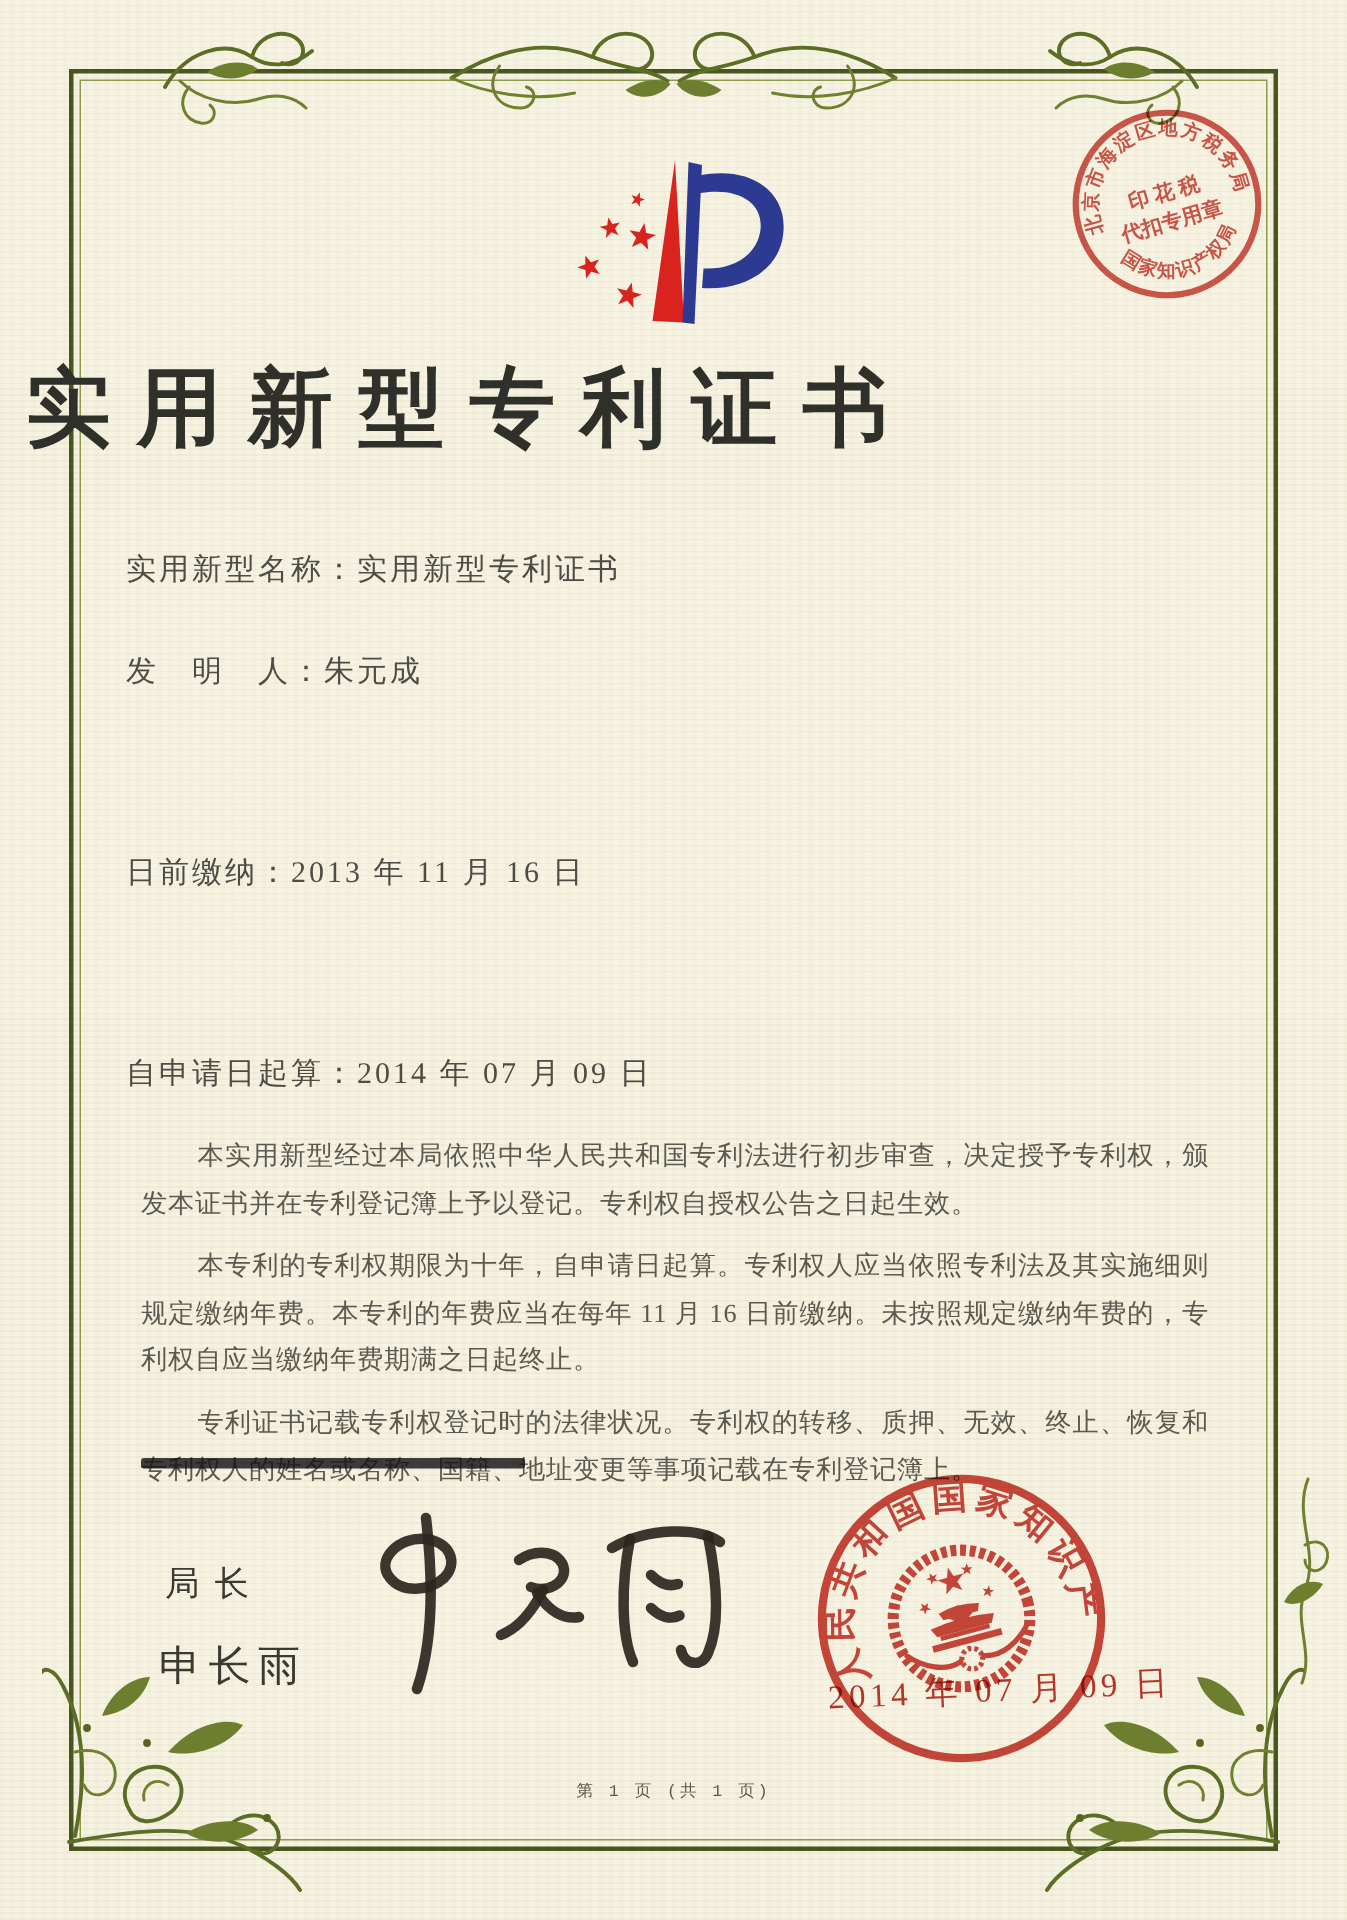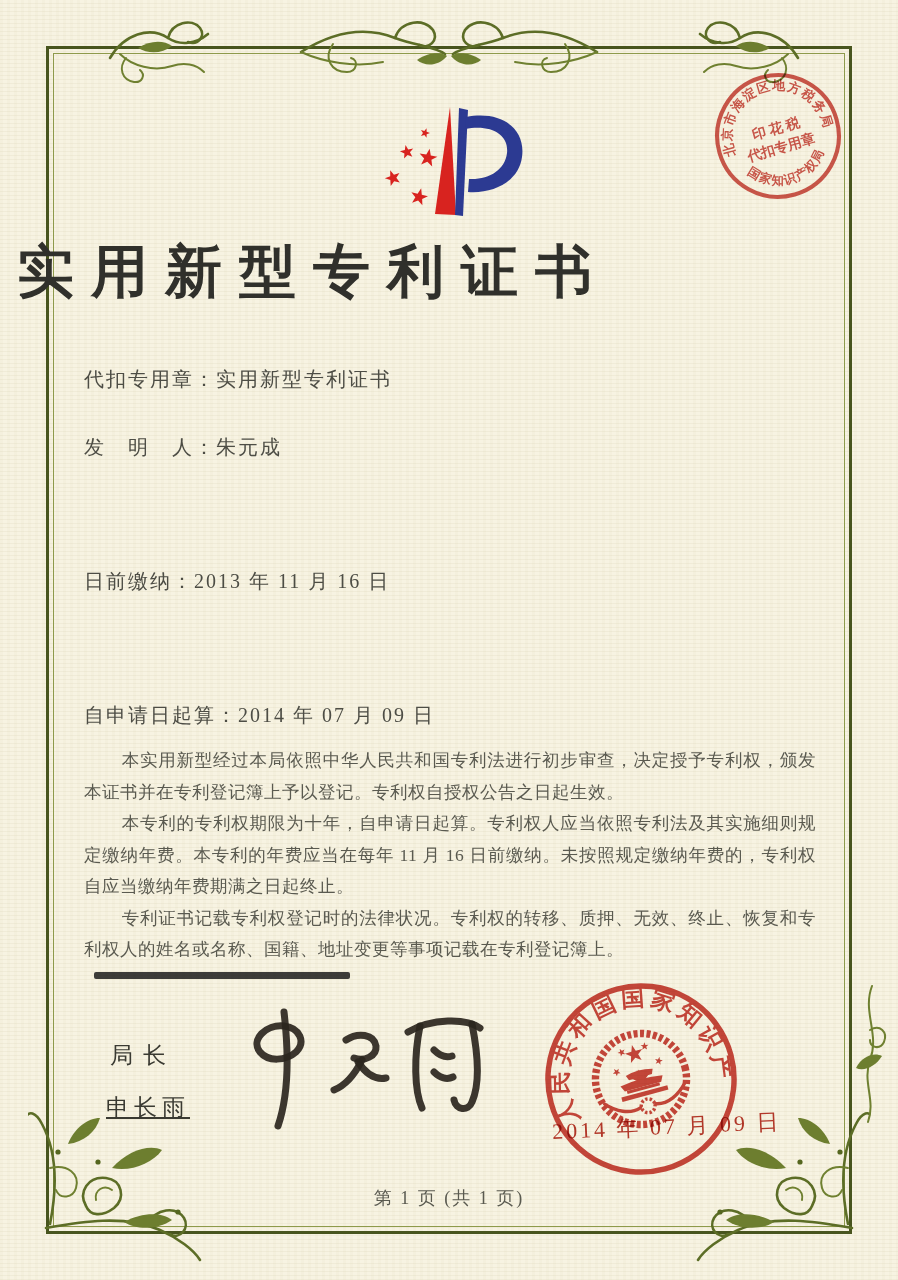--- a/index.html
+++ b/index.html
@@ -18,40 +18,40 @@
   .o-s2{fill:none;stroke:#6f8030;stroke-width:2;stroke-linecap:round;}
   .o-f{fill:#6d7e2f;stroke:none;}
   .o-b{fill:#55661f;}
   .cert-no{position:absolute;left:84px;top:112px;font-size:20px;letter-spacing:5px;color:#52524a;z-index:3;}
   .logo{position:absolute;left:362px;top:94px;width:178px;height:140px;z-index:3;}
   .title{position:absolute;left:0;right:0;top:234px;font-size:57px;font-weight:700;
          letter-spacing:17px;text-indent:17px;color:#30302b;z-index:3;}
   .field{position:absolute;left:84px;font-size:20px;color:#4d4d45;letter-spacing:2px;white-space:nowrap;z-index:3;}
   .body-text{position:absolute;left:84px;top:745px;width:732px;font-size:17.5px;line-height:31.5px;
              color:#5a5a50;text-align:justify;letter-spacing:.5px;z-index:3;}
-  .body-text p{margin:0;text-indent:2.15em;}
+  .body-text p{margin:10px;text-indent:2.15em;}
   .scan-bar{position:absolute;left:94px;top:972px;width:256px;height:7px;background:#141414;opacity:.82;
             border-radius:2px;z-index:3;}
   .sig-title{position:absolute;left:110px;top:1040px;font-size:23px;letter-spacing:10px;color:#3a3a32;z-index:3;}
-  .sig-name{position:absolute;left:106px;top:1092px;font-size:23px;letter-spacing:5px;color:#3a3a32;z-index:3;text-decoration:underline;}
+  .sig-name{position:absolute;left:106px;top:1092px;font-size:28px;letter-spacing:5px;color:#3a3a32;z-index:3;}
   .sig-script{position:absolute;left:226px;top:1006px;width:264px;height:126px;z-index:4;}
   .sig-stroke{fill:none;stroke:#2b261e;stroke-width:7;stroke-linecap:round;stroke-linejoin:round;opacity:.92;}
   .seal{position:absolute;mix-blend-mode:multiply;z-index:4;}
   .tax-seal{left:712px;top:70px;width:132px;height:132px;transform:rotate(-16deg);opacity:.82;}
   .main-seal{left:542px;top:980px;width:198px;height:198px;transform:rotate(-15deg);opacity:.9;}
   .seal-ring{fill:none;stroke:#c5352b;}
   .seal-text{fill:#c5352b;font-weight:700;font-family:"Liberation Serif","DejaVu Serif",serif;}
   .wreath{fill:none;stroke:#c5352b;stroke-width:7.5;stroke-dasharray:4 2.5;}
   .gear{fill:none;stroke:#c5352b;stroke-width:3.5;stroke-dasharray:2.5 2;}
   .ribbon{fill:none;stroke:#c5352b;stroke-width:3.5;stroke-linecap:round;}
   .emb{fill:#c5352b;}
   .seal-date{position:absolute;left:552px;top:1112px;font-size:22px;letter-spacing:3px;color:#b93a2e;
              transform:rotate(-2.5deg);white-space:nowrap;z-index:5;mix-blend-mode:multiply;}
-  .footer{position:absolute;left:0;right:0;top:1186px;text-align:center;font-size:18px;letter-spacing:2px;
-          color:#5a5a50;z-index:3;}
+  .footer{position:absolute;left:0;right:0;top:1186px;text-align:center;font-size:11px;letter-spacing:2px;
+          color:#5a5a50;z-index:3;font-family:Liberation Mono, monospace;}
 </style>
 </head>
 <body>
 
 <div class="page">
 
   <svg width="0" height="0" style="position:absolute">
     <defs>
       <path id="star5" d="M0,-10 L2.4,-3.2 L9.5,-3.1 L3.9,1.2 L5.9,8.1 L0,4.1 L-5.9,8.1 L-3.9,1.2 L-9.5,-3.1 L-2.4,-3.2 Z"></path>
       <g id="tcHalf">
@@ -136,21 +136,21 @@
     <text class="seal-text" font-size="12" letter-spacing="1" text-anchor="middle">
       <textPath href="#taxBottom" startOffset="50%">国家知识产权局</textPath>
     </text>
     <text class="seal-text" y="-3" font-size="13.5" text-anchor="middle">印 花 税</text>
     <text class="seal-text" y="16" font-size="13.5" text-anchor="middle">代扣专用章</text>
   </svg>
 
   <div class="title">实用新型专利证书</div>
 
   <div class="field" style="top:366px">
-    <span>代扣专用章：</span><span>实用新型专利证书</span>
+    <span>实用新型名称：</span><span>实用新型专利证书</span>
   </div>
   <div class="field" style="top:434px">
     <span>发　明　人：</span><span>朱元成</span>
   </div>
   <div class="field" style="top:568px">
     <span>日前缴纳：</span><span>2013 年 11 月 16 日</span>
   </div>
   <div class="field" style="top:702px">
     <span>自申请日起算：</span><span>2014 年 07 月 09 日</span>
   </div>

